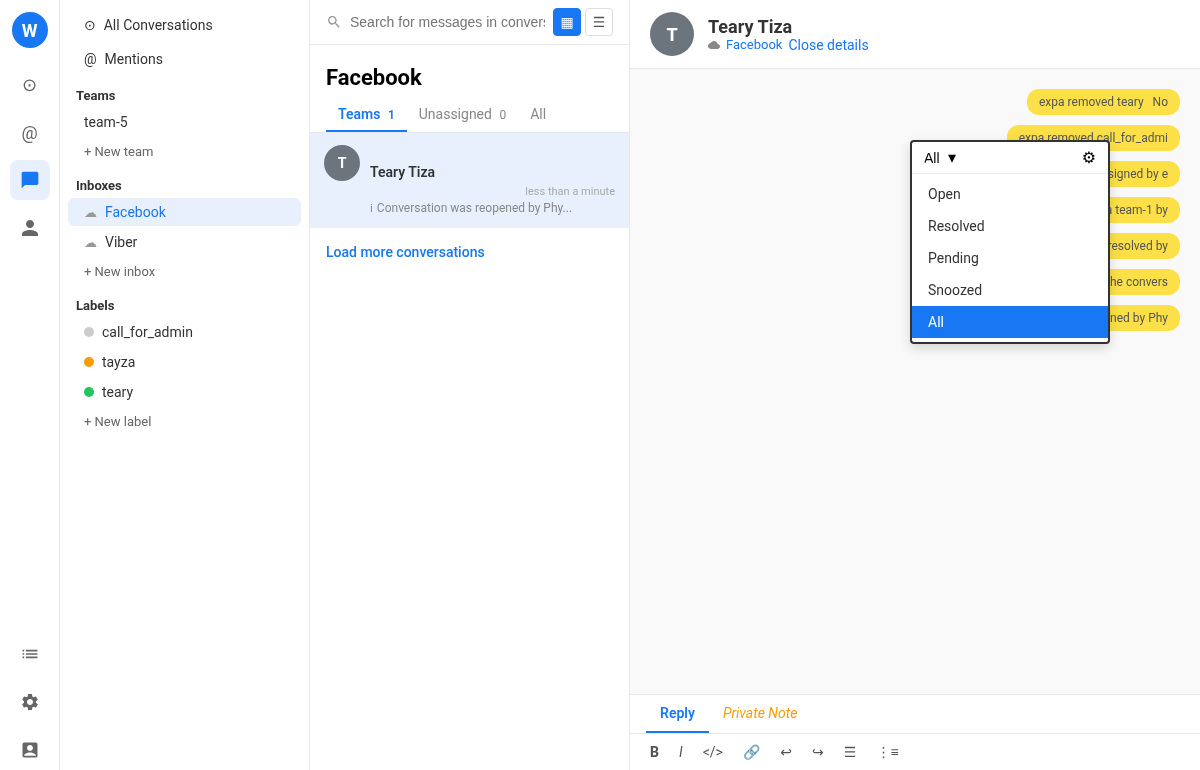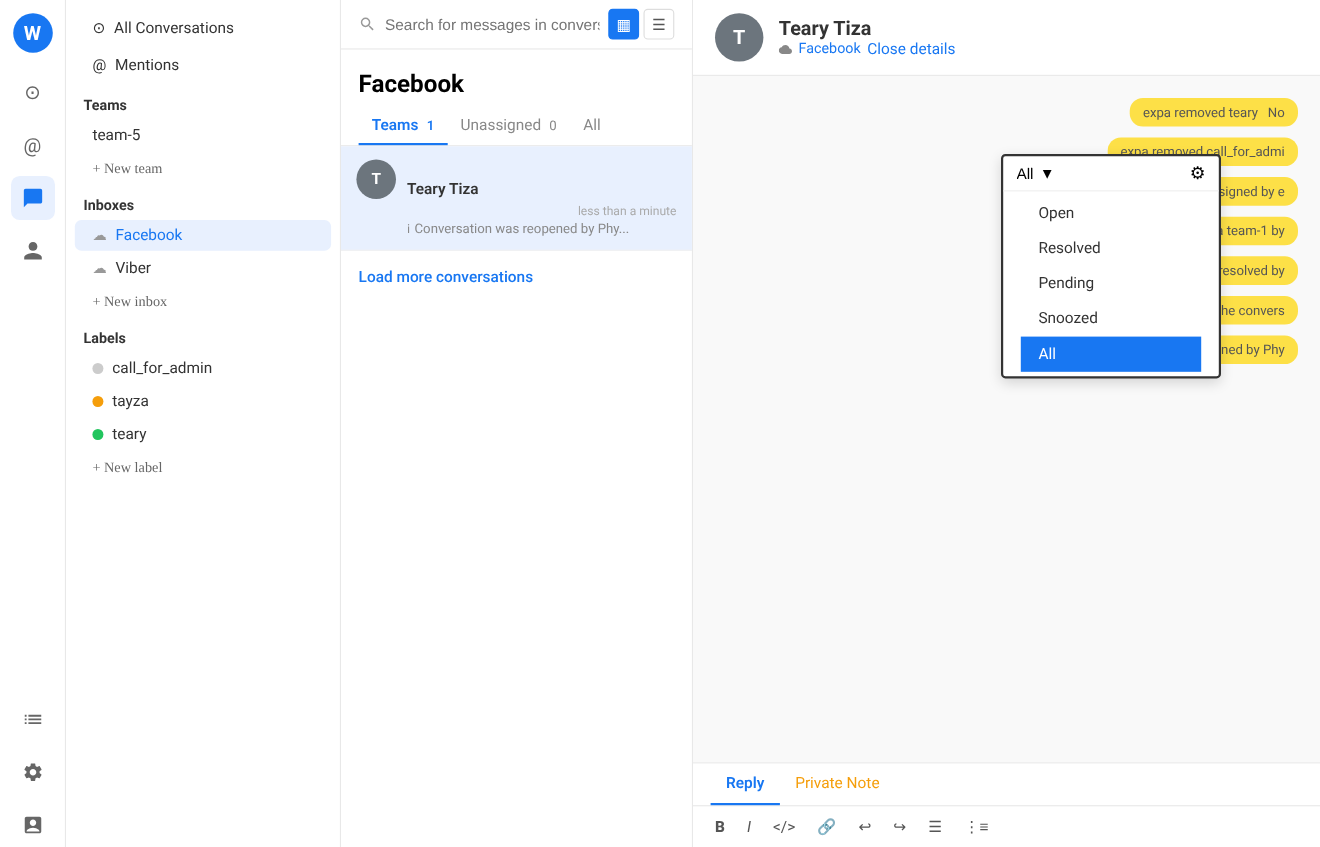--- a/index.html
+++ b/index.html
@@ -73,21 +73,20 @@
     }
     .sidebar-child-item.active { background: #e8f0fe; color: #1877f2; }
     .sidebar-add-item {
       display: flex; align-items: center;
       padding: 6px 16px;
       cursor: pointer;
       color: #666;
       font-size: 13px;
       gap: 6px;
       margin: 1px 8px;
-      font-family: Liberation Serif, serif;
     }
     .label-dot {
       width: 10px; height: 10px;
       border-radius: 50%;
       display: inline-block;
     }
     .inbox-icon { font-size: 13px; color: #999; }
 
     
     .conv-list {
@@ -163,21 +162,21 @@
       top: 140px;
       left: 600px;
       width: 200px;
       background: #fff;
       border: 2px solid #333;
       border-radius: 4px;
       z-index: 100;
       box-shadow: 0 4px 12px rgba(0,0,0,0.15);
     }
     .dropdown-popup-inner {
-      padding: 4px 16px;
+      padding: 4px 0;
     }
     .dropdown-header {
       display: flex; align-items: center;
       padding: 6px 12px;
       gap: 8px;
       border-bottom: 1px solid #eee;
     }
     .dropdown-option {
       padding: 8px 16px;
       font-size: 14px;
@@ -273,21 +272,21 @@
       border-bottom: 1px solid #e8e8e8;
     }
     .reply-tab {
       padding: 10px 14px;
       font-size: 14px;
       cursor: pointer;
       color: #888;
       border-bottom: 2px solid transparent;
     }
     .reply-tab.active { color: #1877f2; border-bottom: 2px solid #1877f2; font-weight: 600; }
-    .reply-tab.private-note { color: #f59e0b; }
+    .reply-tab.private-note { color: #f59e0b; font-style: italic; }
     .reply-toolbar {
       display: flex; align-items: center;
       padding: 8px 16px;
       gap: 12px;
     }
     .toolbar-btn {
       font-size: 14px;
       color: #555;
       cursor: pointer;
       padding: 2px 4px;

